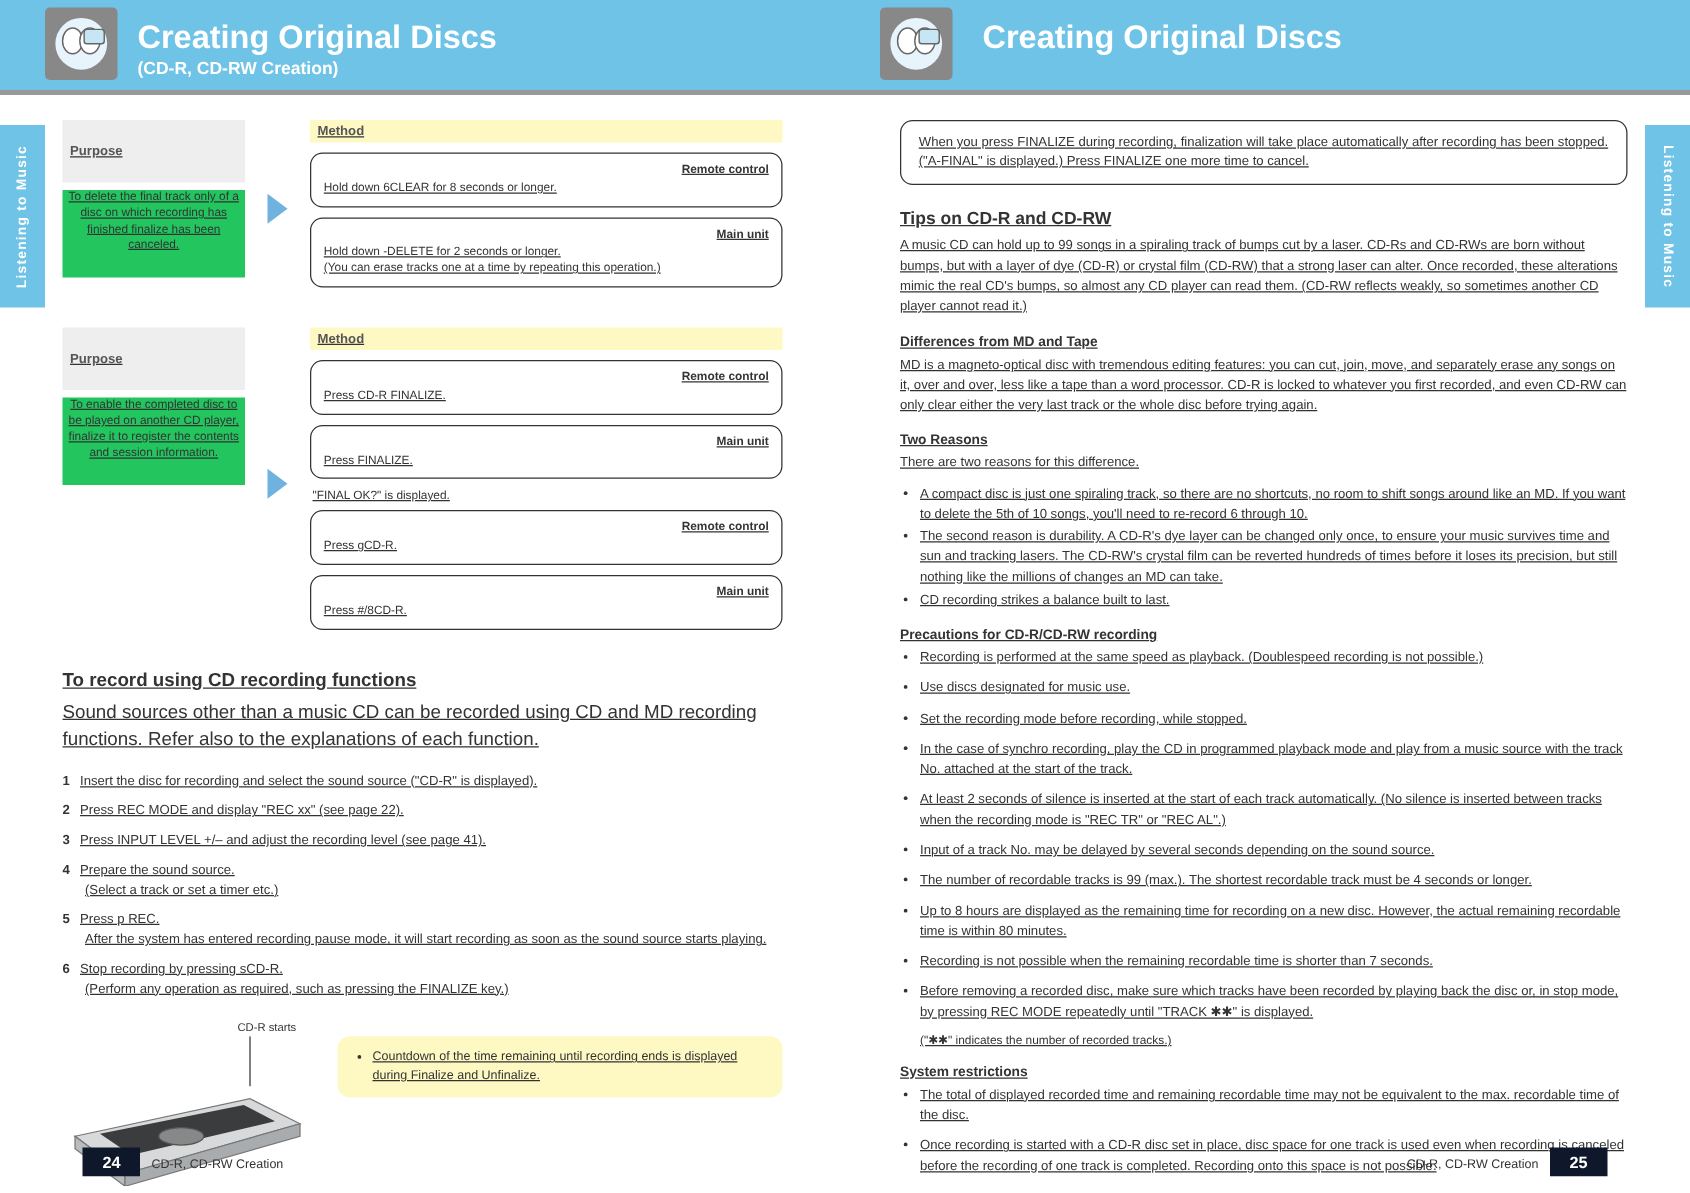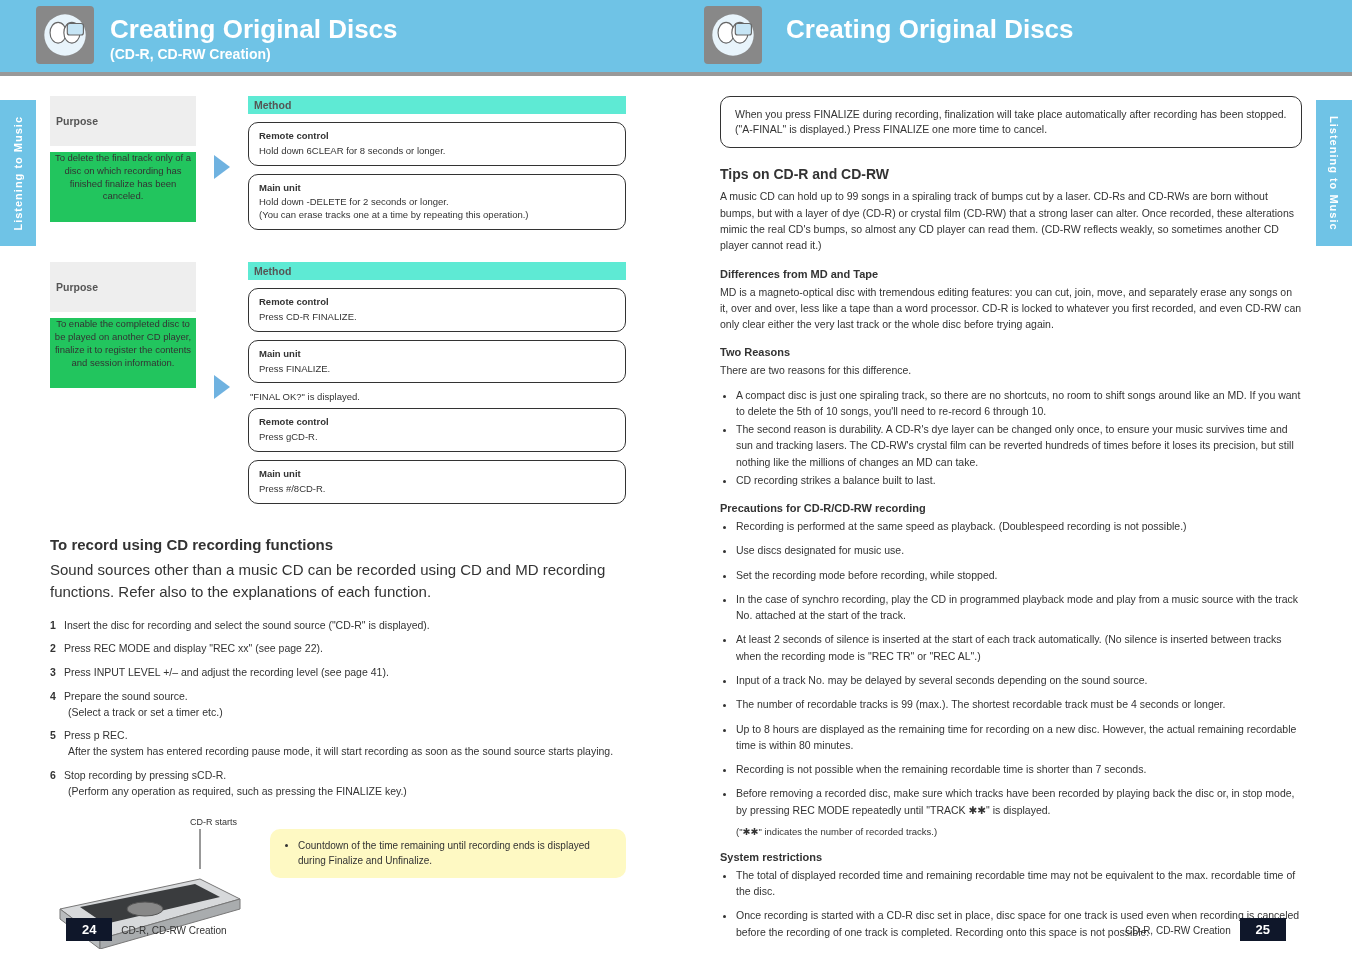--- a/index.html
+++ b/index.html
@@ -1,17 +1,17 @@
 <!DOCTYPE html>
 <html><head>
 <meta charset="utf-8">
 <style>
   * { box-sizing: border-box; margin: 0; padding: 0; }
   body { font-family: Arial, Helvetica, sans-serif; font-size: 11px; color: #333; background: #fff; width: 1352px; }
-  .page-wrap { display: flex; width: 1352px; position: relative; }
+  .page-wrap { display: flex; width: 1352px; position: relative; text-decoration: underline; }
   .page { width: 676px; position: relative; }
   .topband { height: 76px; background: #6fc3e6; position: relative; border-bottom: 4px solid #999; }
   .topband .icon { position: absolute; left: 36px; top: 6px; width: 58px; height: 58px; background: #888; border-radius: 4px; display: flex; align-items: center; justify-content: center; }
   .topband .icon svg { width: 46px; height: 46px; }
   .page.right .topband .icon { left: 28px; }
   .topband .title { position: absolute; left: 110px; top: 14px; font-size: 26px; font-weight: bold; color: #fff; }
   .topband .subtitle { position: absolute; left: 110px; top: 46px; font-size: 14px; font-weight: bold; color: #fff; }
   .sidetab { position: absolute; top: 100px; width: 36px; height: 146px; background: #6fc3e6; color: #fff; font-weight: bold; font-size: 11px; display: flex; align-items: center; justify-content: center; }
   .sidetab.left { left: 0; border-radius: 0 0 0 0; }
   .sidetab.right { right: 0; }
@@ -19,23 +19,23 @@
   .page.right .sidetab span { transform: none; }
   .content { padding: 20px 50px 0 50px; position: relative; }
   .page.right .content { padding: 20px 50px 0 44px; }
 
   .purpose-row { display: flex; gap: 18px; margin-bottom: 24px; }
   .purpose-left { width: 146px; flex-shrink: 0; }
   .purpose-title { background: #eee; color: #555; font-weight: bold; padding: 19px 6px; font-size: 10.5px; margin-bottom: 6px; }
   .purpose-box { background: #22c55e; font-size: 9.5px; line-height: 1.35; min-height: 70px; text-align: center; }
   .arrow { width: 0; height: 0; border-top: 12px solid transparent; border-bottom: 12px solid transparent; border-left: 16px solid #6fb2e0; align-self: center; flex-shrink: 0; }
   .purpose-right { flex: 1; }
-  .method-title { background: #5eead4; color: #555; font-weight: bold; padding: 3px 6px; font-size: 10.5px; margin-bottom: 8px; }
+  .method-title { background: #fef9c3; color: #555; font-weight: bold; padding: 3px 6px; font-size: 10.5px; margin-bottom: 8px; }
   .method-box { border: 1.5px solid #333; border-radius: 10px; padding: 7px 10px; font-size: 9.5px; line-height: 1.35; margin-bottom: 8px; }
-  .method-box b { display: block; margin-bottom: 2px; }
+  .method-box b { display: block; margin-bottom: 2px; text-align: right; }
 
   .cd-block { margin-top: 10px; }
   .cd-heading { font-size: 15px; font-weight: bold; margin-bottom: 6px; }
   .cd-text { font-size: 15px; line-height: 1.5; margin-bottom: 14px; }
   .cd-list { font-size: 10.5px; line-height: 1.5; }
   .cd-item { margin-bottom: 8px; }
   .cd-item .num { display: inline-block; width: 14px; font-weight: bold; }
   .cd-item .body { display: inline; }
   .cd-sub { margin-left: 18px; display: block; }
 

